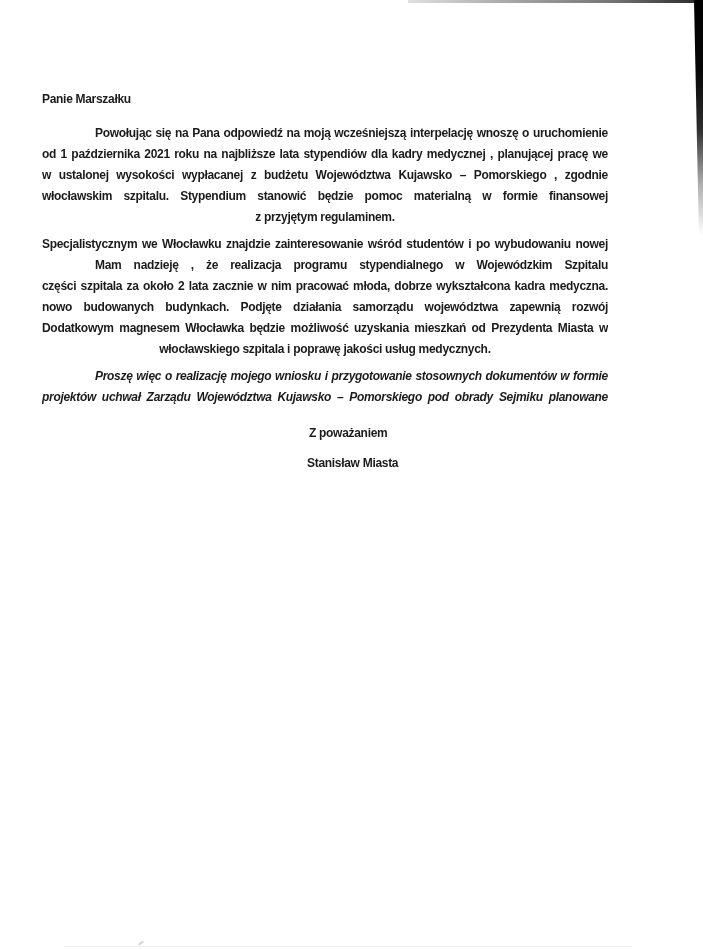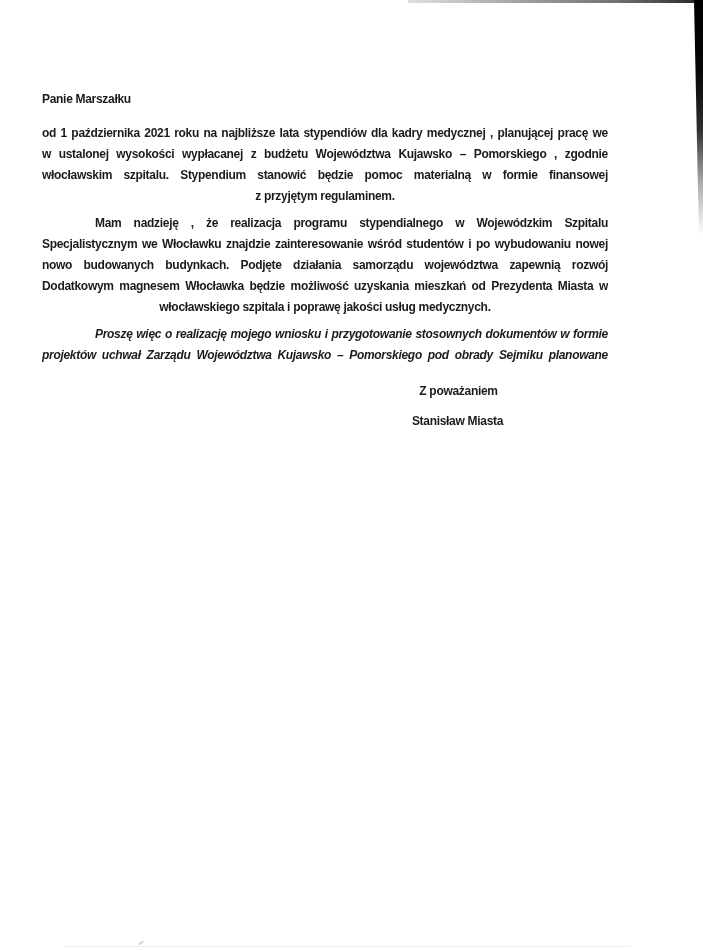--- a/index.html
+++ b/index.html
@@ -94,21 +94,21 @@
     display: inline-block;
     width: 100%;
   }
   .jline.indent { padding-left: 53px; }
   .plainline {
     height: 21px;
     line-height: 21px;
     overflow: hidden;
     text-align: center;
   }
-  .closing-block { margin-top: 15px; text-align: center; }
+  .closing-block { margin-top: 15px; }
   .closing-line {
     padding-left: 267px;
     height: 21px;
     line-height: 21px;
   }
   .signature-line {
     margin-top: 9px;
     padding-left: 265px;
     height: 21px;
     line-height: 21px;
@@ -122,29 +122,31 @@
   <div class="artifact-top-line"></div>
   <div class="artifact-right-strip"></div>
   <div class="artifact-bottom-line"></div>
   <div class="artifact-bottom-mark"></div>
 
   <div class="letter">
 
     <div class="salutation">Panie Marszałku</div>
 
     <div class="para para-1">
+      <div class="jline indent">Powołując się na Pana odpowiedź na moją wcześniejszą interpelację wnoszę o uruchomienie</div>
       <div class="jline">od 1 października 2021 roku na najbliższe lata stypendiów dla kadry medycznej , planującej pracę we</div>
       <div class="jline">w ustalonej wysokości wypłacanej z budżetu Województwa Kujawsko – Pomorskiego , zgodnie</div>
       <div class="jline">włocławskim szpitalu.  Stypendium stanowić będzie pomoc materialną w formie finansowej</div>
       <div class="plainline">z przyjętym regulaminem.</div>
     </div>
 
     <div class="para para-2">
+      <div class="jline">Specjalistycznym we Włocławku znajdzie zainteresowanie wśród studentów i po wybudowaniu nowej</div>
       <div class="jline indent">Mam nadzieję , że realizacja programu stypendialnego w Wojewódzkim Szpitalu</div>
-      <div class="jline">Specjalistycznym we Włocławku znajdzie zainteresowanie wśród studentów i po wybudowaniu nowej</div>
+      <div class="jline">części szpitala za około 2 lata zacznie w nim pracować młoda, dobrze wykształcona kadra medyczna.</div>
       <div class="jline">nowo budowanych budynkach. Podjęte działania samorządu województwa zapewnią rozwój</div>
       <div class="jline">Dodatkowym magnesem Włocławka będzie możliwość uzyskania mieszkań od Prezydenta Miasta w</div>
       <div class="plainline">włocławskiego szpitala i poprawę jakości usług medycznych.</div>
     </div>
 
     <div class="para para-3">
       <div class="jline indent">Proszę więc o realizację mojego wniosku i przygotowanie stosownych dokumentów w formie</div>
       <div class="jline">projektów uchwał Zarządu Województwa Kujawsko – Pomorskiego pod obrady Sejmiku planowane</div>
     </div>
 

